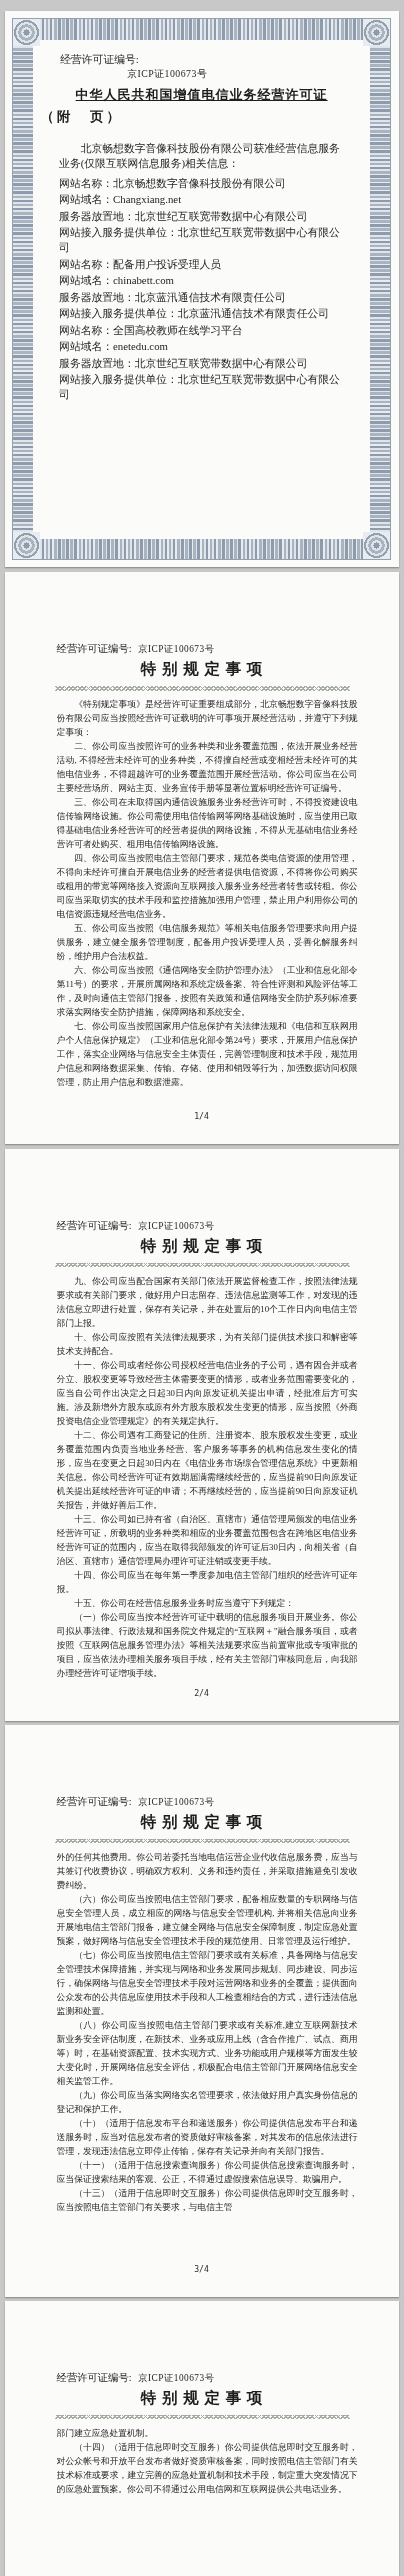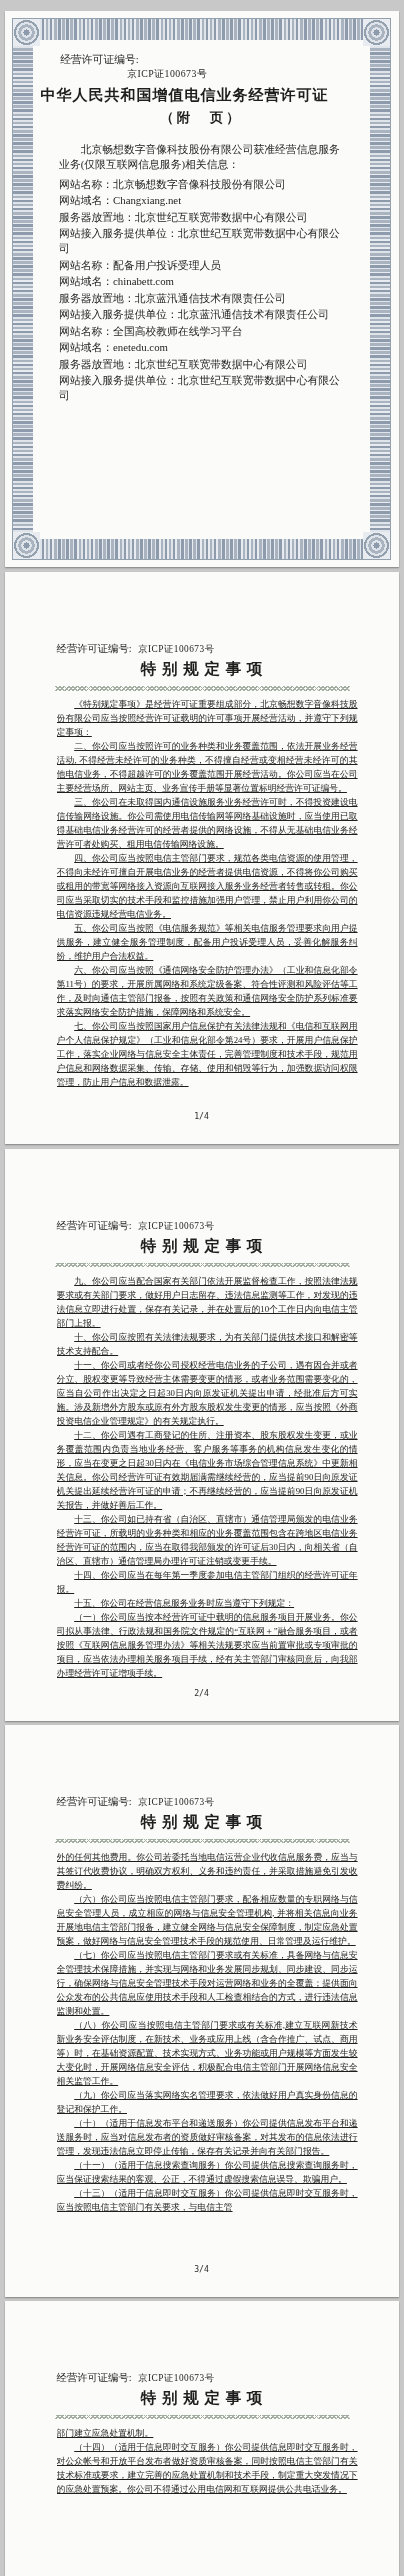--- a/index.html
+++ b/index.html
@@ -28,39 +28,39 @@
   .band.bottom{bottom:0;left:0;right:0;height:20.6px;}
   .band.left{top:0;bottom:0;left:0;width:20.6px;}
   .band.right{top:0;bottom:0;right:0;width:20.6px;}
   .corner{position:absolute;width:27px;height:27px;
       background:radial-gradient(circle at 50% 50%,#8d9bac 0 3.1px,#dfe4eb 3.1px 5.2px,#aab4c1 5.2px 8.2px,#dfe4eb 8.2px 10.3px,#93a0ae 10.3px 12.4px,#e8ebf0 12.4px);}
   .corner.tl{top:0;left:0;} .corner.tr{top:0;right:0;}
   .corner.bl{bottom:0;left:0;} .corner.br{bottom:0;right:0;}
   .cert-content{position:absolute;top:29px;left:36px;right:36px;bottom:29px;padding-top:12.4px;}
   .cert-head{margin-left:19.6px;font-size:10.8px;}
   .cert-num{display:block;margin:1px 0 0 67px;font-size:9.8px;letter-spacing:0.5px;}
-  .cert-title{margin:5.2px 0 0;text-align:left;font-size:15px;font-weight:bold;letter-spacing:1px;}
-  .cert-subtitle{margin:4.1px 0 0;text-align:center;font-size:13.4px;font-weight:bold;letter-spacing:3.1px;}
+  .cert-title{margin:5.2px 0 0;text-align:center;font-size:13px;font-weight:bold;letter-spacing:1px;text-decoration:underline;}
+  .cert-subtitle{margin:4.1px 0 0;font-size:13.4px;font-weight:bold;letter-spacing:3.1px;}
   .cert-body{margin:15.5px 14.4px 0 18.5px;font-size:10.8px;line-height:15px;}
   .cert-body .cert-intro{margin:0 0 4.1px;text-indent:2em;}
   .cert-body .para{margin:0 0 1.5px;text-indent:0;}
   
   .law-page{height:572px;margin-bottom:4.1px;}
   .law-page.last{height:573px;margin-bottom:0;}
   .lp-header{position:absolute;top:70px;left:52px;font-size:10.3px;}
   .lp-header .lp-number{font-size:9.3px;margin-left:4.1px;letter-spacing:0.5px;}
   .lp-title{position:absolute;top:87px;left:0;width:100%;margin:0;text-align:center;
       font-size:15.5px;font-weight:bold;letter-spacing:5.7px;text-indent:5.7px;}
   .zigzag{position:absolute;top:114px;left:50px;width:295px;height:4.6px;opacity:.75;
       background:
         repeating-linear-gradient(45deg,#8e9b8a 0 1.3px,transparent 1.3px 3.1px),
         repeating-linear-gradient(-45deg,#7f8d80 0 1.3px,transparent 1.3px 3.1px);}
   .lp-body{position:absolute;top:125px;left:52px;width:301px;height:408px;overflow:hidden;
       font-size:8.8px;line-height:14px;text-align:justify;}
-  .lp-body .para{margin:0;text-indent:2em;text-decoration:underline;}
+  .lp-body .para{margin:0;text-indent:2em;}
   .lp-body .para.cont{text-indent:0;}
   .lp-footer{position:absolute;top:539px;left:0;width:100%;text-align:center;
       font-family:"DejaVu Sans Mono",monospace;font-size:8.2px;color:#2a2a2a;}
 </style>
 </head>
 <body>
 
 <div class="page cert-page">
   <div class="cert-frame">
     <div class="band top"></div>

